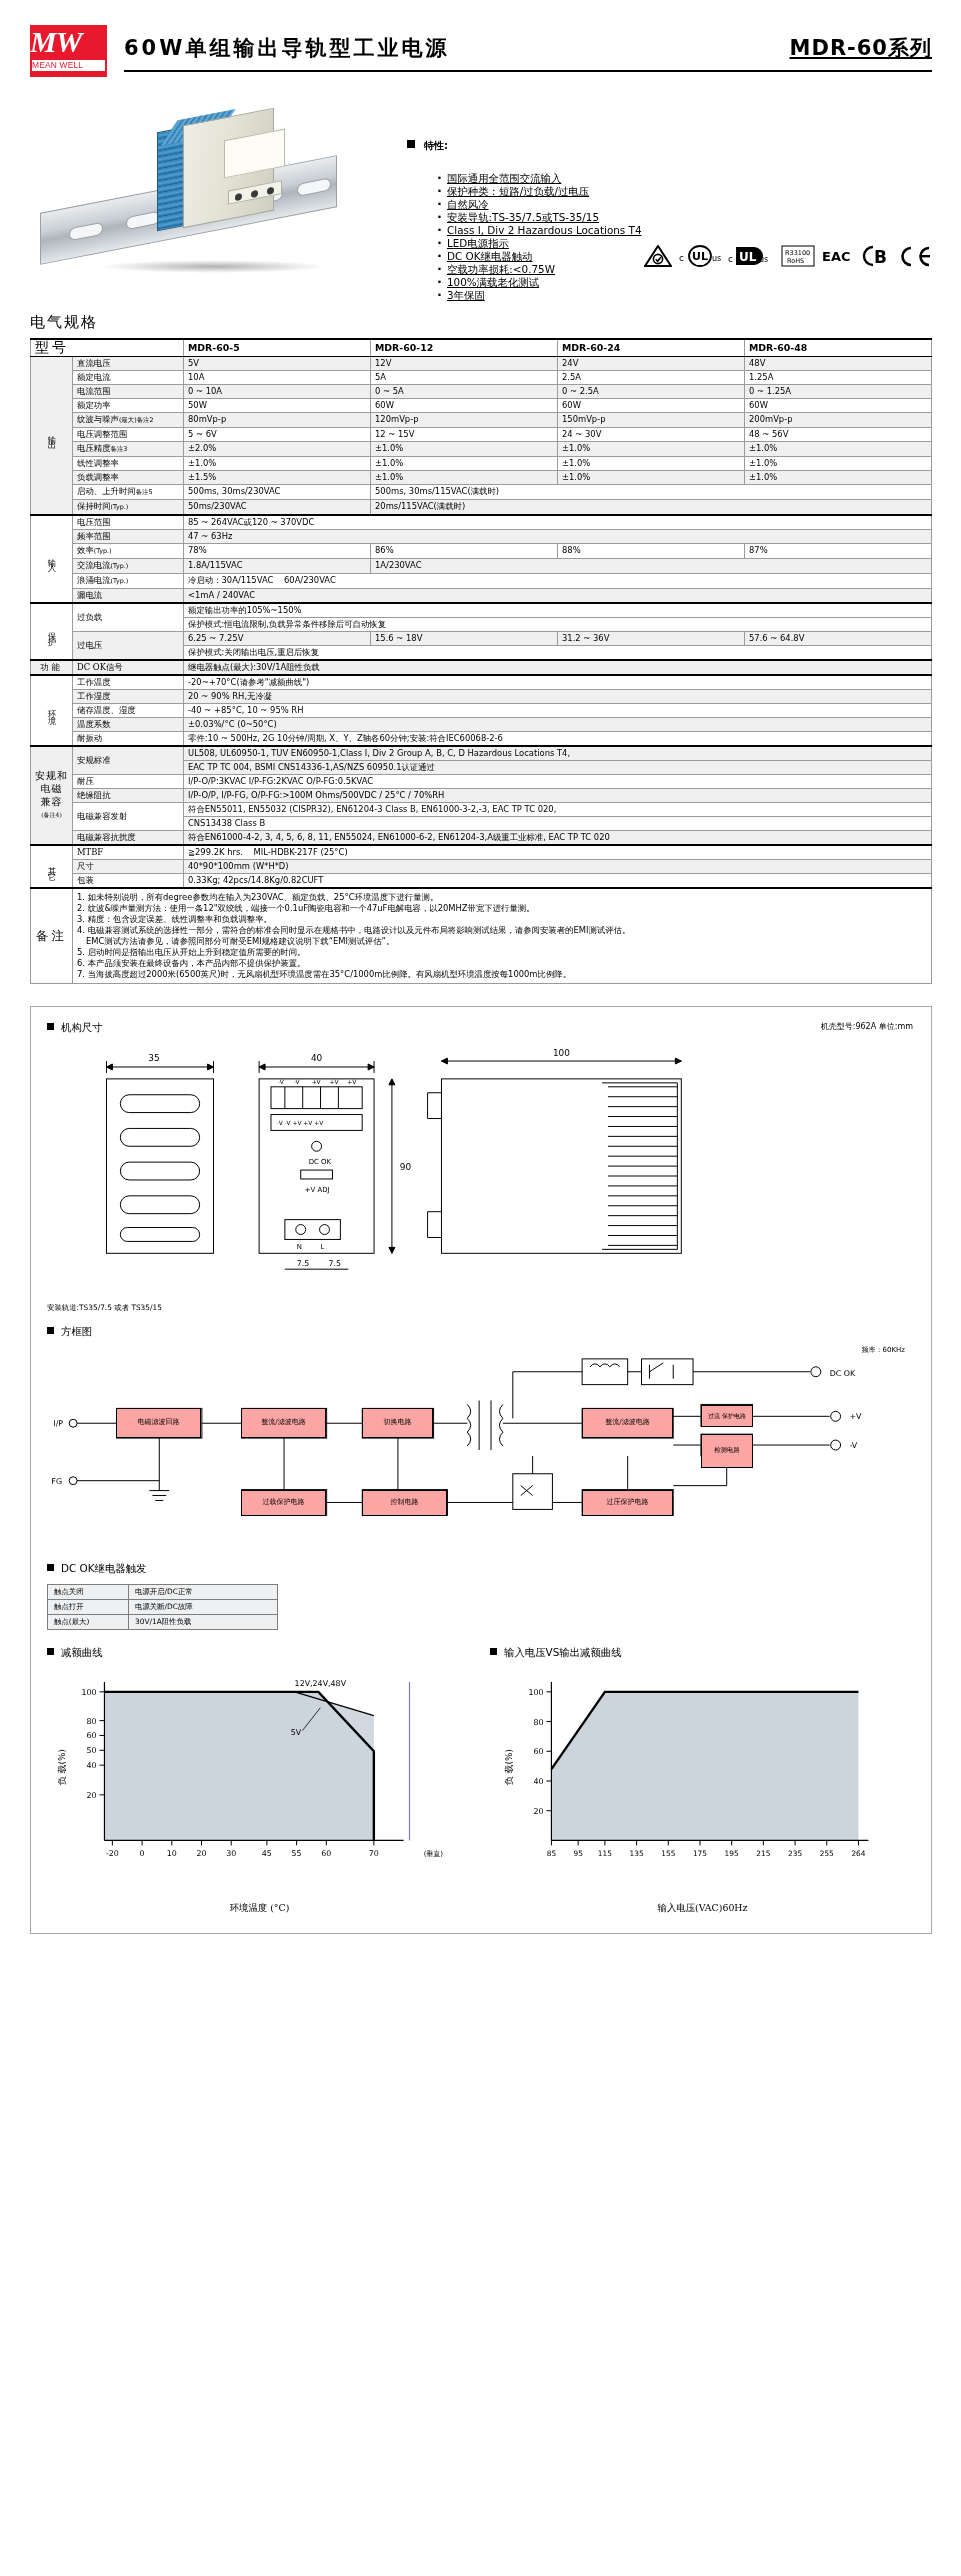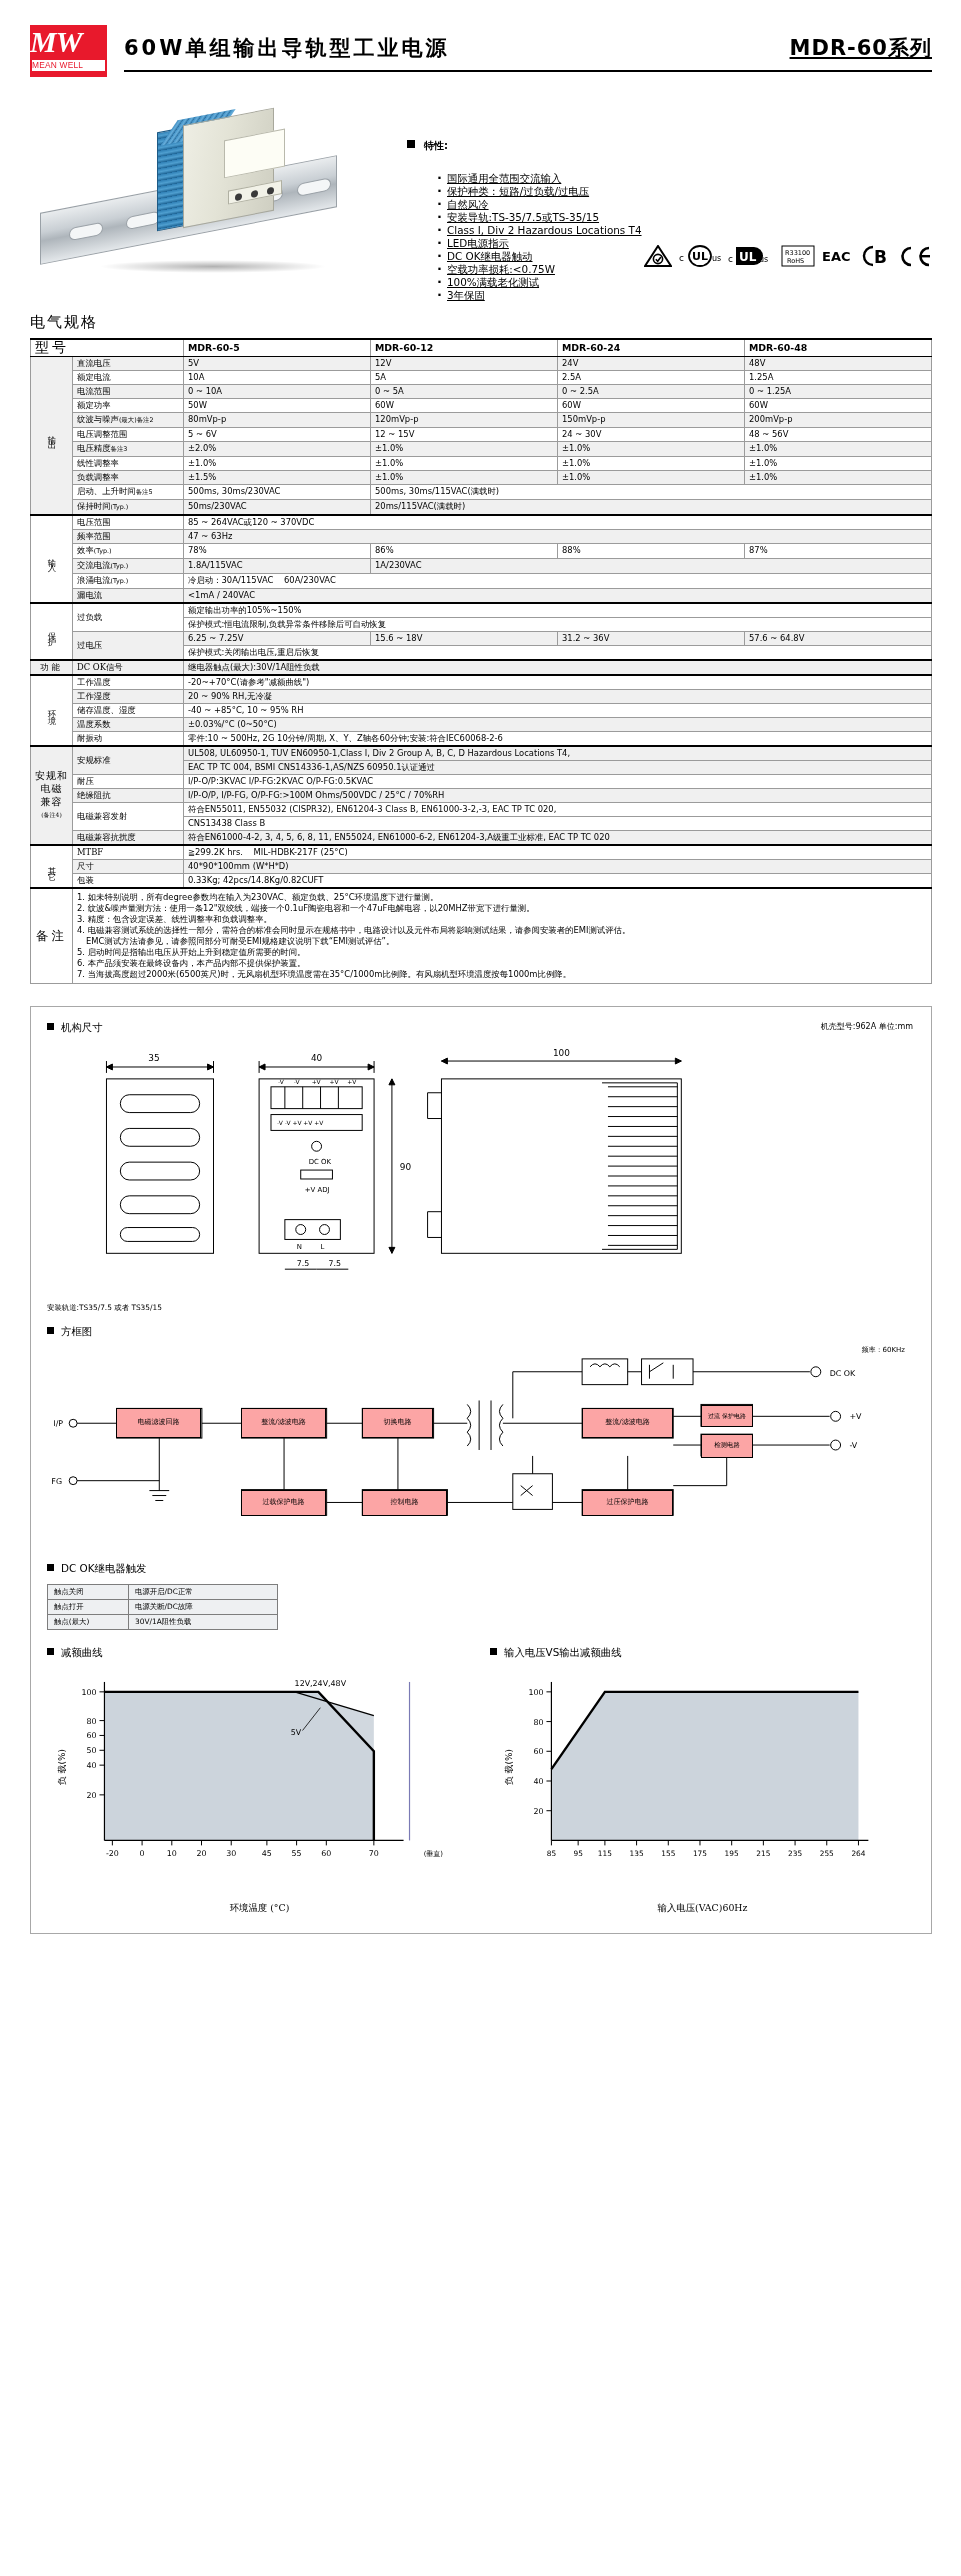--- a/index.html
+++ b/index.html
@@ -663,21 +663,21 @@
       </svg>
       <div class="bd-box" style="left:69px;top:61px;width:85px;height:30px">电磁滤波回路</div>
       <div class="bd-box" style="left:194px;top:61px;width:85px;height:30px">整流/滤波电路</div>
       <div class="bd-box" style="left:315px;top:61px;width:71px;height:30px">切换电路</div>
       <div class="bd-box" style="left:535px;top:61px;width:91px;height:30px">整流/滤波电路</div>
       <div class="bd-box" style="left:194px;top:143px;width:85px;height:26px">过载保护电路</div>
       <div class="bd-box" style="left:315px;top:143px;width:85px;height:26px">控制电路</div>
       <div class="bd-box" style="left:535px;top:143px;width:91px;height:26px">过压保护电路</div>
       <div class="bd-box" style="left:654px;top:58px;width:52px;height:22;height:22px;font-size:6px">过流
 保护电路</div>
-      <div class="bd-box" style="left:654px;top:87px;width:52px;height:24px;font-size:6.4px">检测电路</div>
+      <div class="bd-box" style="left:654px;top:87px;width:52px;height:34px;font-size:6.4px">检测电路</div>
     </div>
 
     <div class="blk-title" style="margin-top:2px">
       <span class="sq"></span><span>DC OK继电器触发</span>
     </div>
     <table class="dcok">
       <tbody>
         <tr>
             <td class="k">触点关闭</td>
             <td class="v">电源开启/DC正常</td>

